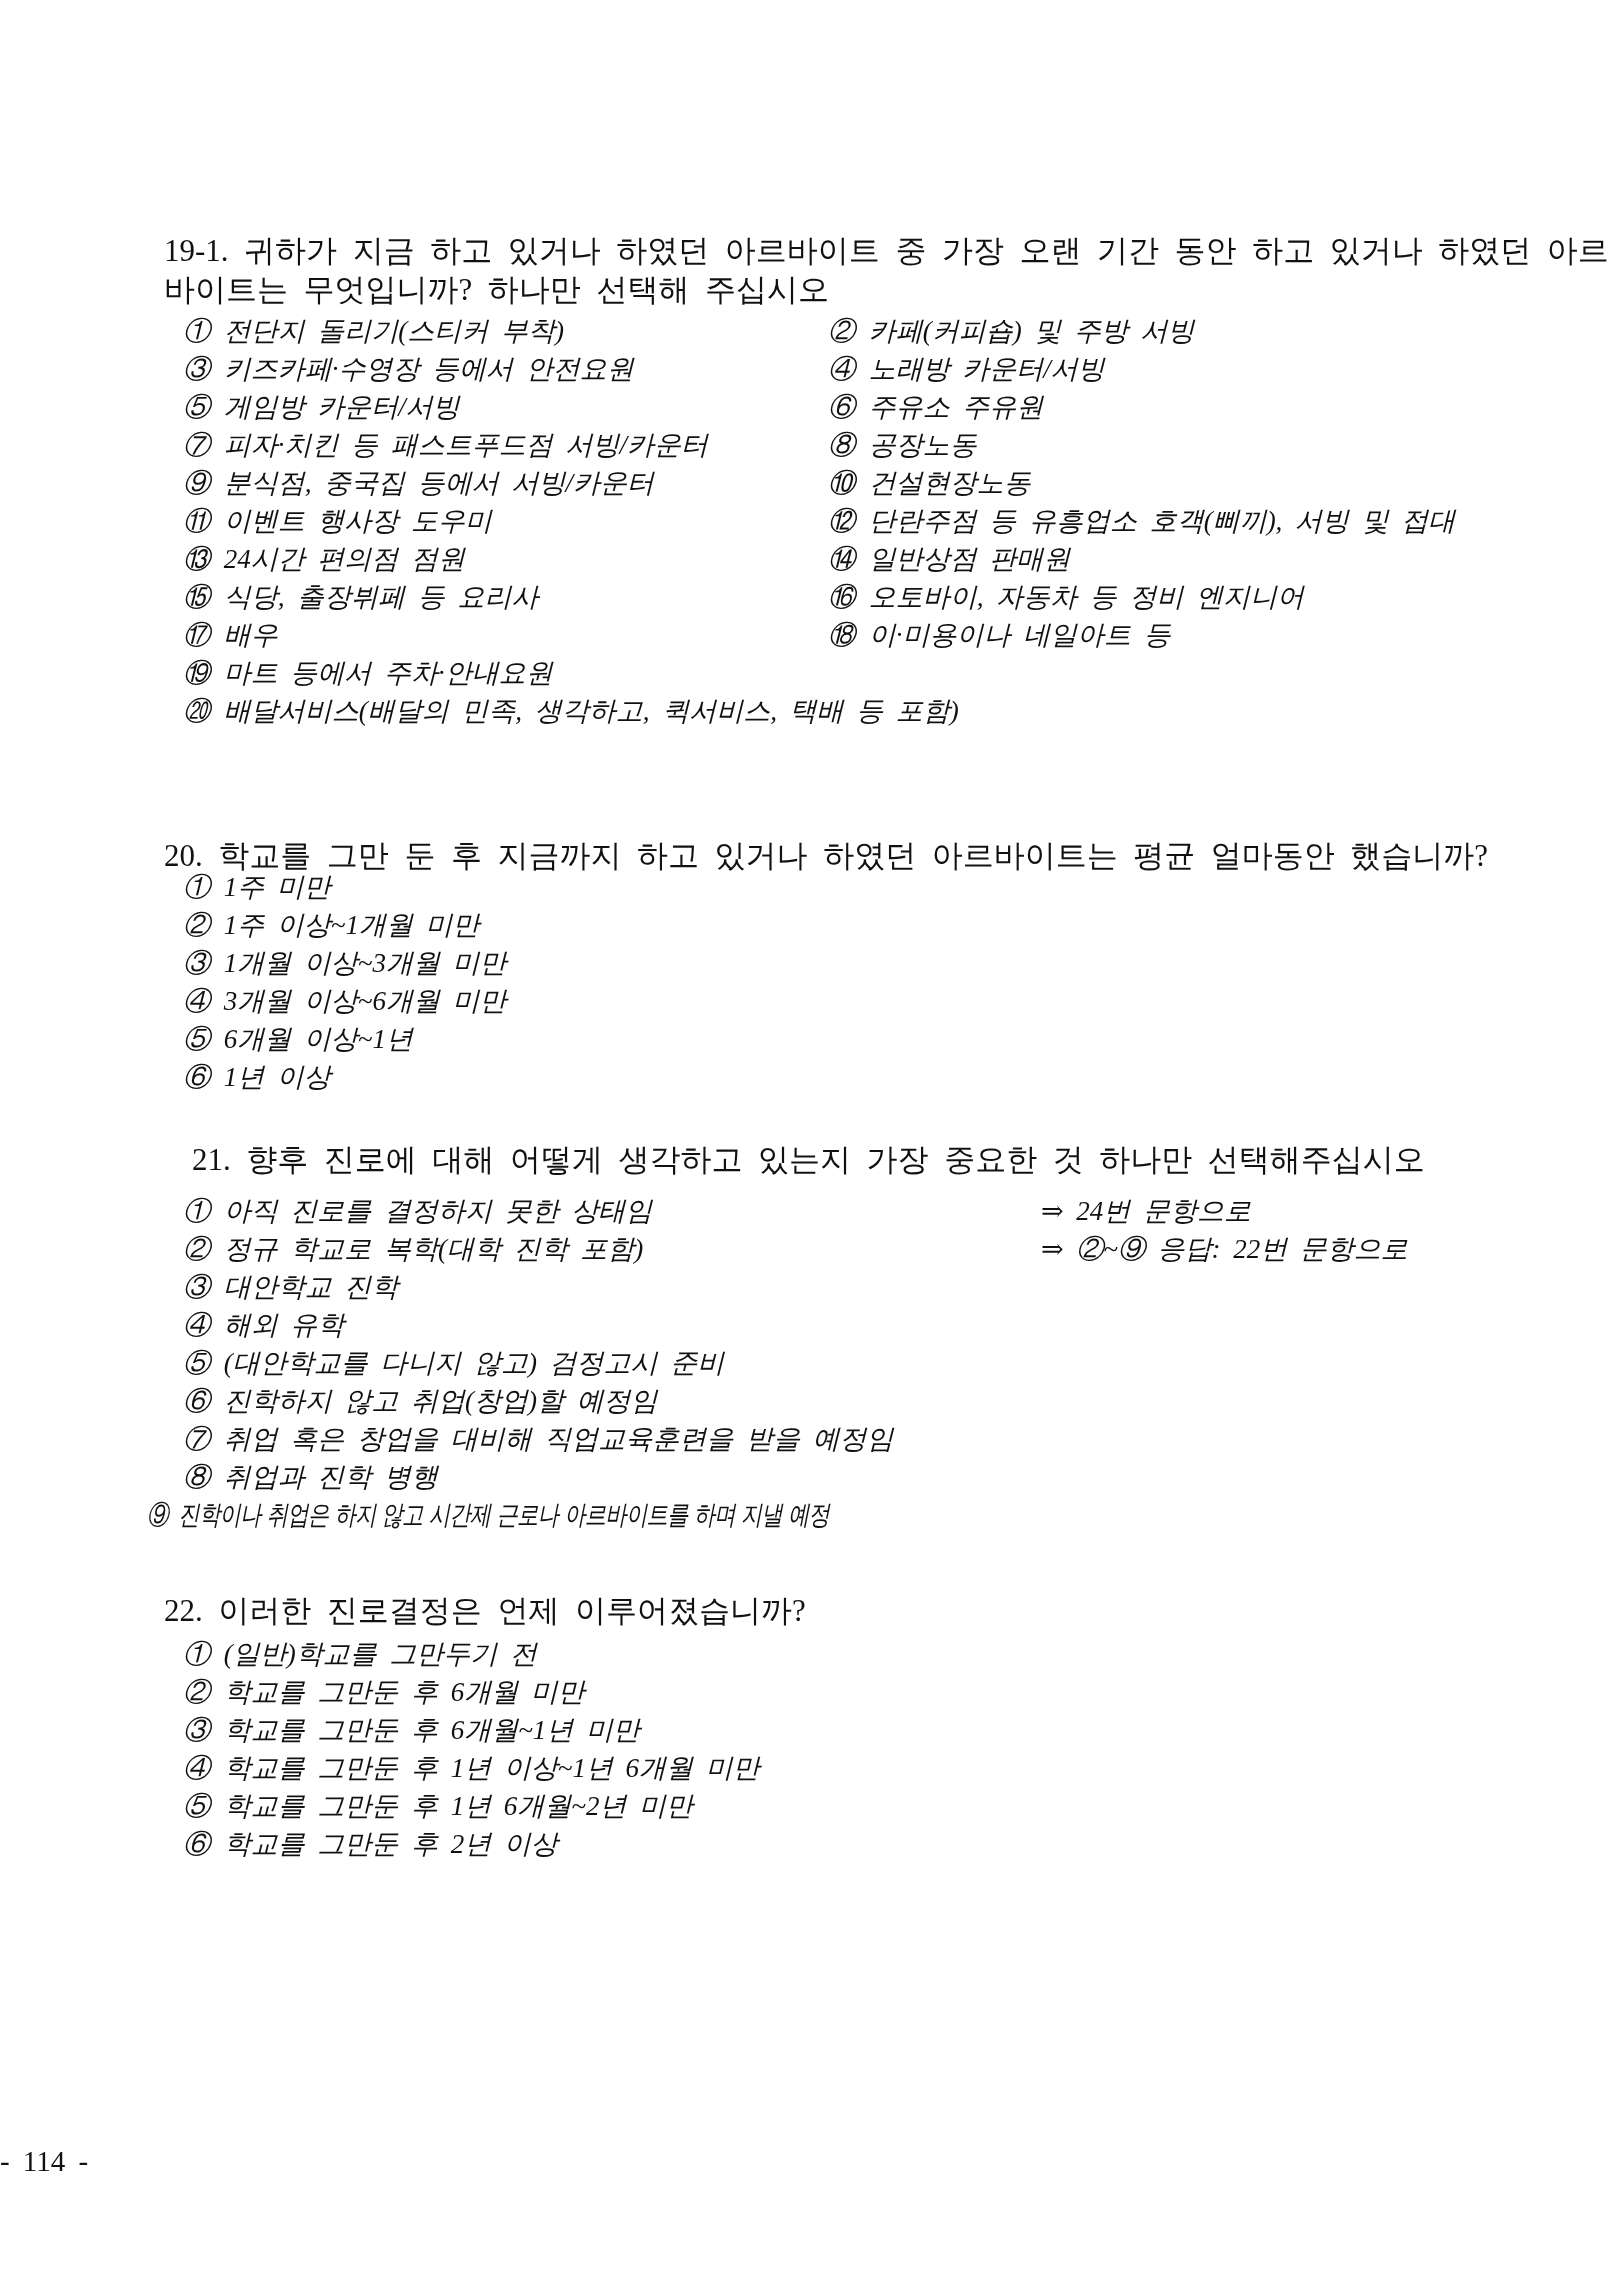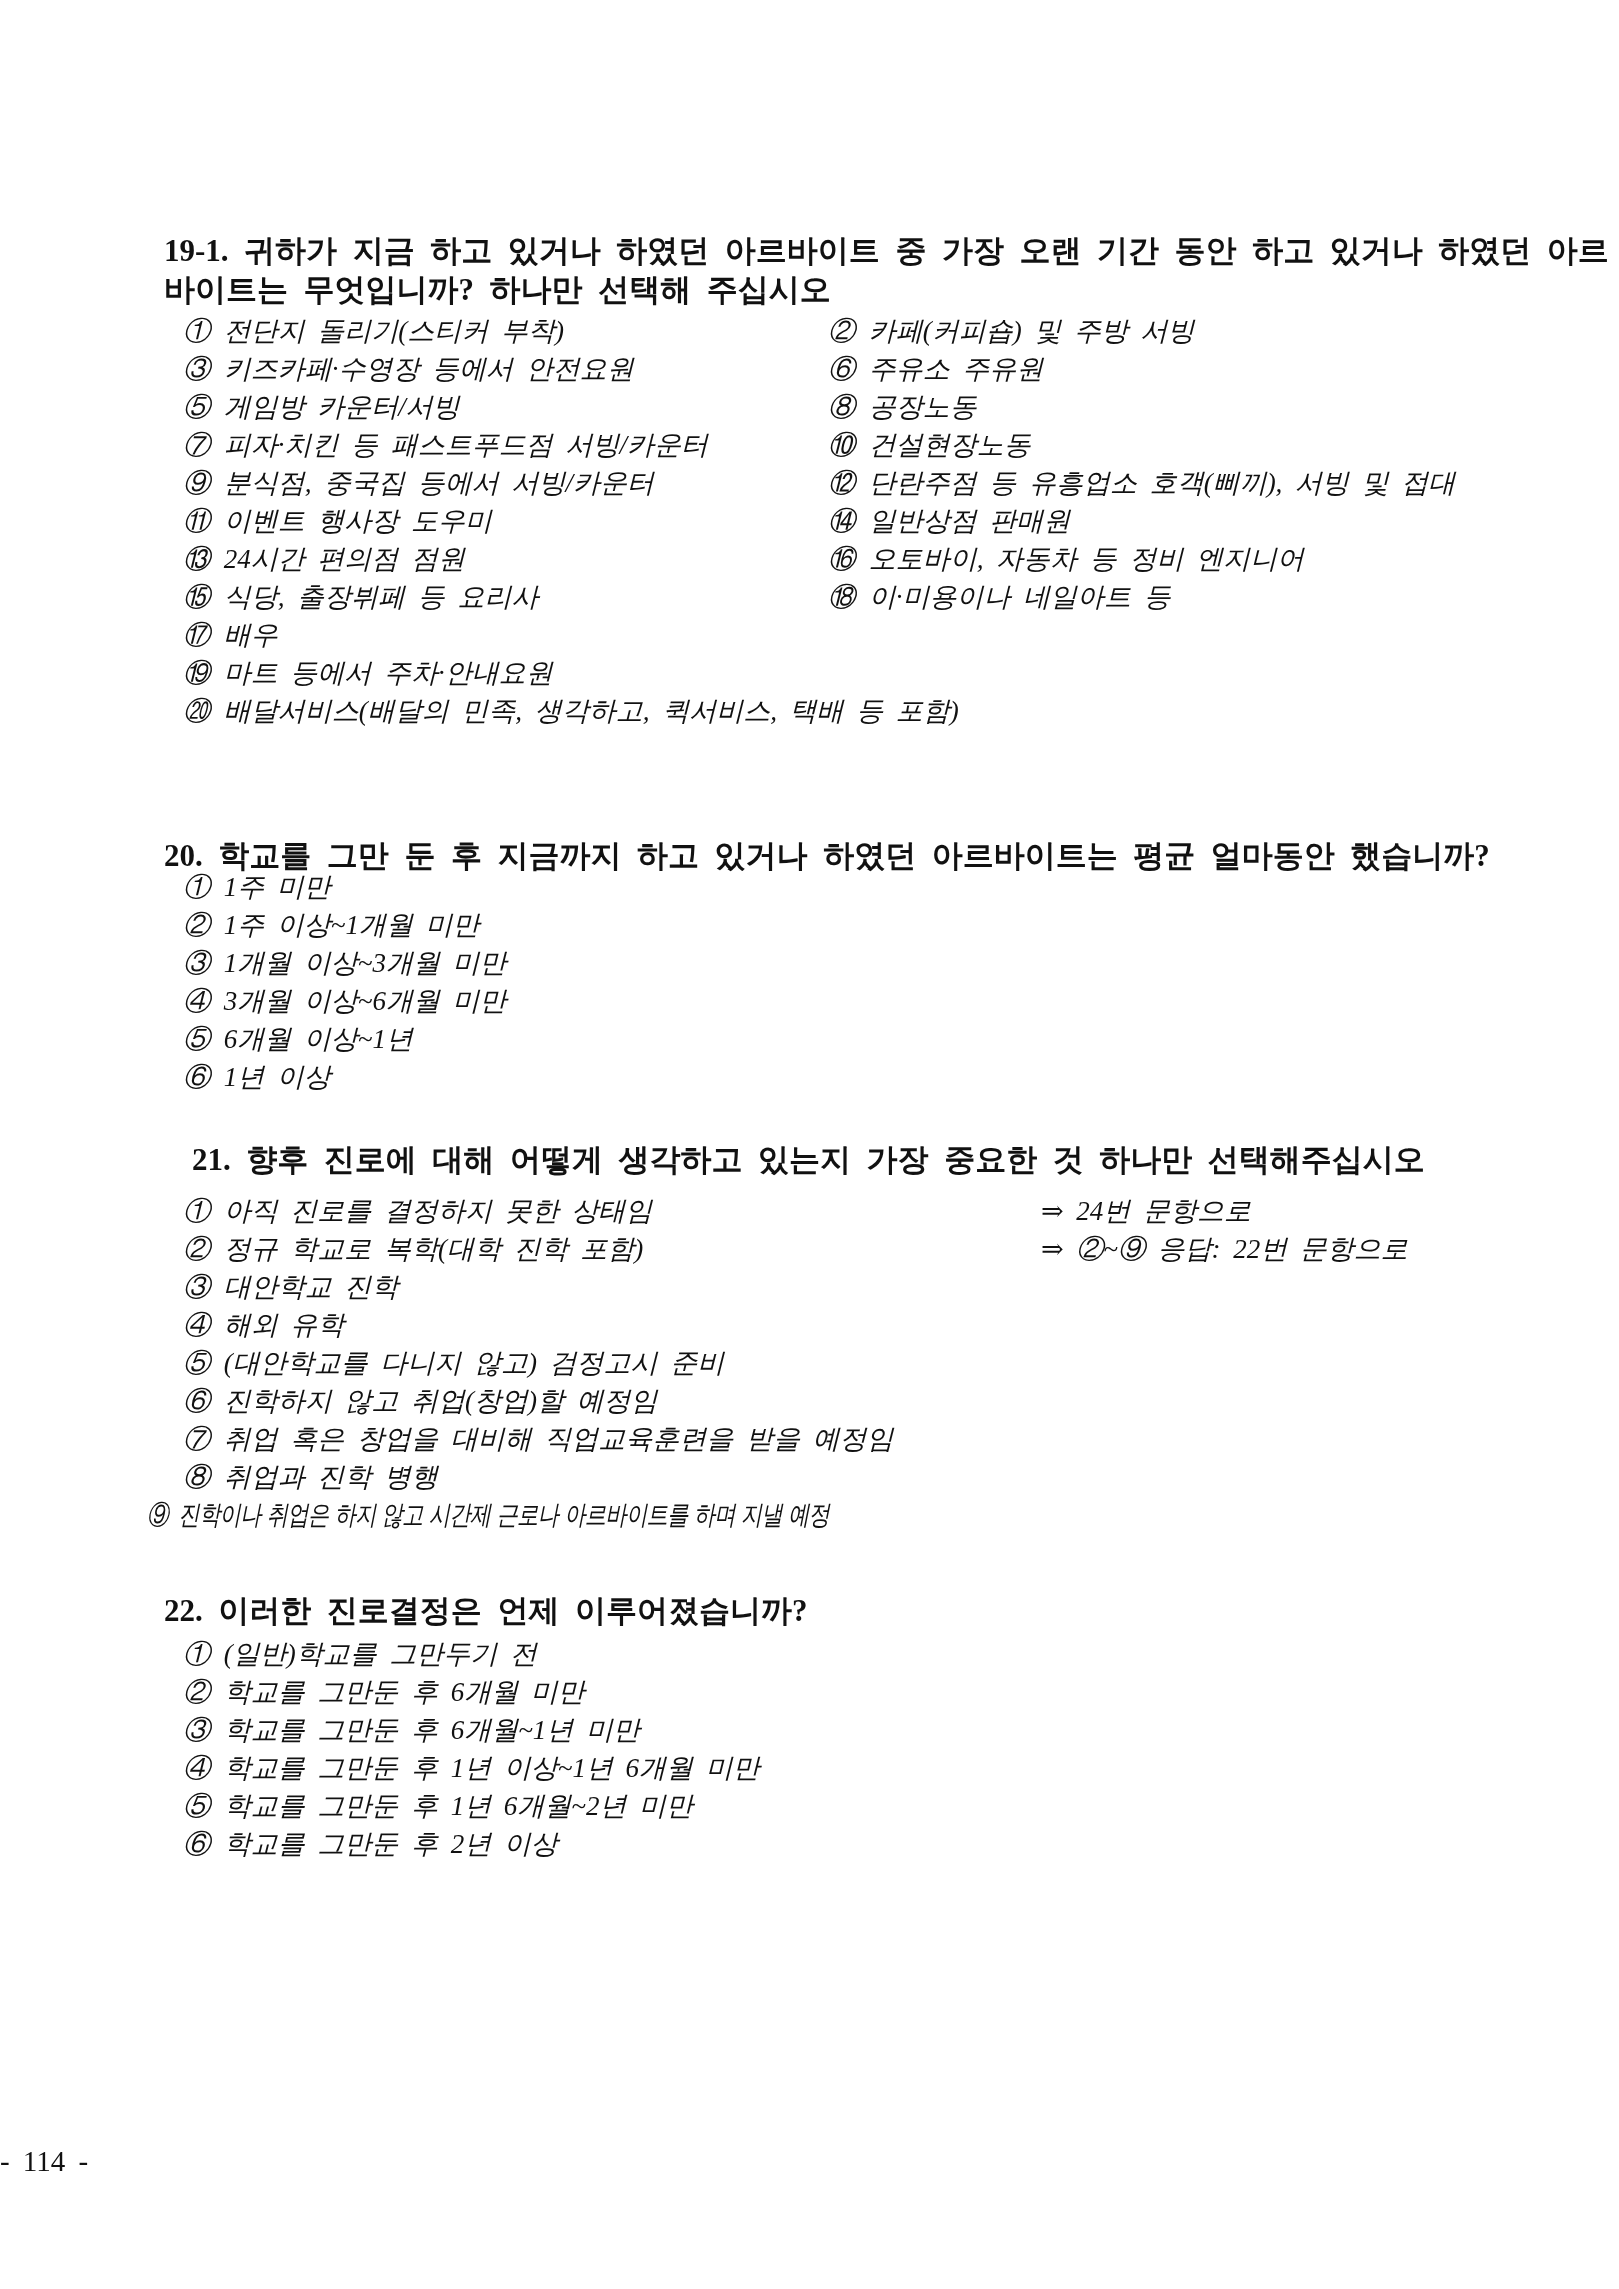--- a/index.html
+++ b/index.html
@@ -6,21 +6,21 @@
   body{
     width:1619px;height:2290px;position:relative;
     font-family:"Liberation Serif","DejaVu Serif",serif;
     color:#111;
     -webkit-font-smoothing:antialiased;
   }
   .page{position:absolute;inset:0;background:#fff;overflow:hidden;}
 
   .q-title{
     position:absolute;left:164px;
-    font-size:31px;font-weight:bold;line-height:39px;
+    font-size:31px;font-weight:normal;line-height:39px;
     letter-spacing:0px;word-spacing:7.8px;white-space:nowrap;
   }
   .q-title .tline{display:block;}
 
   .opts{
     position:absolute;font-size:27px;line-height:38px;
     word-spacing:5.9px;white-space:nowrap;font-style:italic;
   }
   .opt{position:relative;height:38px;white-space:nowrap;}
   .opt .num{display:inline-block;margin-right:13.7px;}
@@ -66,20 +66,21 @@
     <div class="opt"><span class="num">⑪</span><span class="lbl">이벤트 행사장 도우미</span></div>
     <div class="opt"><span class="num">⑬</span><span class="lbl">24시간 편의점 점원</span></div>
     <div class="opt"><span class="num">⑮</span><span class="lbl">식당, 출장뷔페 등 요리사</span></div>
     <div class="opt"><span class="num">⑰</span><span class="lbl">배우</span></div>
     <div class="opt"><span class="num">⑲</span><span class="lbl">마트 등에서 주차·안내요원</span></div>
     <div class="opt"><span class="num">⑳</span><span class="lbl">배달서비스(배달의 민족, 생각하고, 퀵서비스, 택배 등 포함)</span></div>
   </div>
 
   <div class="opts" style="left:828px;top:312px;">
     <div class="opt"><span class="num">②</span><span class="lbl">카페(커피숍) 및 주방 서빙</span></div>
+    <div class="opt"><span class="num">④</span><span class="lbl">노래방 카운터/서빙</span></div>
     <div class="opt"><span class="num">⑥</span><span class="lbl">주유소 주유원</span></div>
     <div class="opt"><span class="num">⑧</span><span class="lbl">공장노동</span></div>
     <div class="opt"><span class="num">⑩</span><span class="lbl">건설현장노동</span></div>
     <div class="opt"><span class="num">⑫</span><span class="lbl">단란주점 등 유흥업소 호객(삐끼), 서빙 및 접대</span></div>
     <div class="opt"><span class="num">⑭</span><span class="lbl">일반상점 판매원</span></div>
     <div class="opt"><span class="num">⑯</span><span class="lbl">오토바이, 자동차 등 정비 엔지니어</span></div>
     <div class="opt"><span class="num">⑱</span><span class="lbl">이·미용이나 네일아트 등</span></div>
   </div>
 
   <div class="q-title" style="top:836px;">

